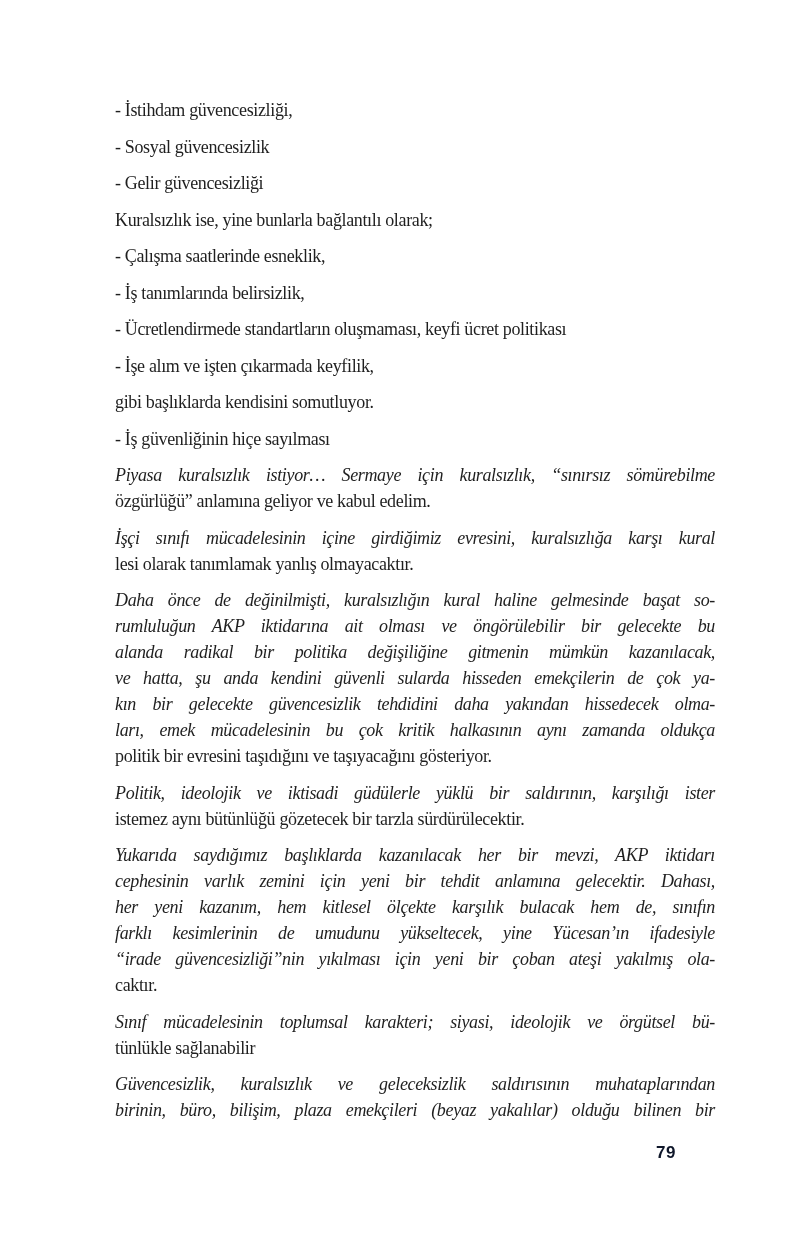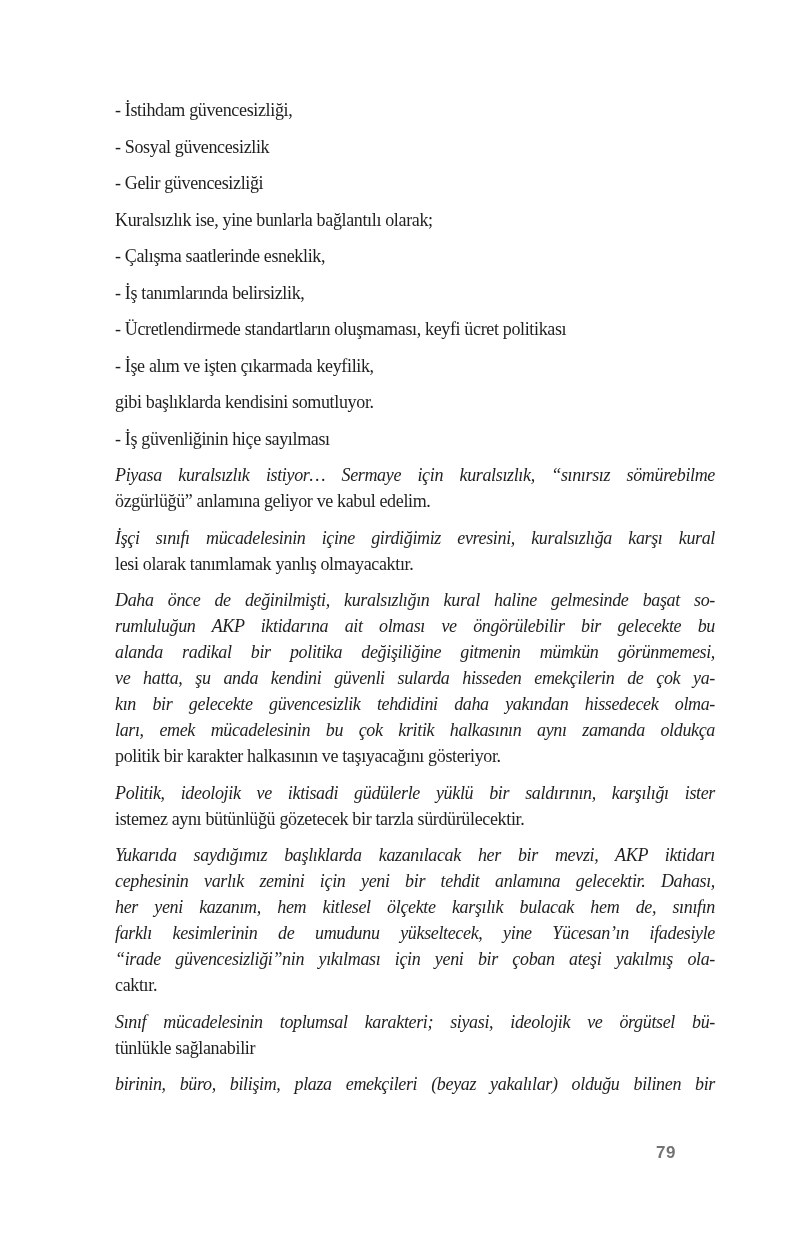--- a/index.html
+++ b/index.html
@@ -36,21 +36,21 @@
     font-style: italic;
   }
   #page-number {
     position: absolute;
     top: 1143px;
     right: 98px;
     font-family: "Liberation Sans", sans-serif;
     font-weight: bold;
     font-size: 17px;
     letter-spacing: 0.5px;
-    color: #737373;
+    color: #0f172a;
   }
 </style>
 </head>
 <body>
 
 <div id="page">
   <div id="text-column">
       <div class="block">
         <div class="line">- İstihdam güvencesizliği,</div>
       </div>
@@ -85,40 +85,41 @@
         <div class="line just">Piyasa kuralsızlık istiyor… Sermaye için kuralsızlık, “sınırsız sömürebilme</div>
         <div class="line">özgürlüğü” anlamına geliyor ve kabul edelim.</div>
       </div>
       <div class="block">
         <div class="line just">İşçi sınıfı mücadelesinin içine girdiğimiz evresini, kuralsızlığa karşı kural</div>
         <div class="line">lesi olarak tanımlamak yanlış olmayacaktır.</div>
       </div>
       <div class="block">
         <div class="line just">Daha önce de değinilmişti, kuralsızlığın kural haline gelmesinde başat so-</div>
         <div class="line just">rumluluğun AKP iktidarına ait olması ve öngörülebilir bir gelecekte bu</div>
-        <div class="line just">alanda radikal bir politika değişiliğine gitmenin mümkün görünmemesi,</div>
+        <div class="line just">alanda radikal bir politika değişiliğine gitmenin mümkün kazanılacak,</div>
         <div class="line just">ve hatta, şu anda kendini güvenli sularda hisseden emekçilerin de çok ya-</div>
         <div class="line just">kın bir gelecekte güvencesizlik tehdidini daha yakından hissedecek olma-</div>
         <div class="line just">ları, emek mücadelesinin bu çok kritik halkasının aynı zamanda oldukça</div>
-        <div class="line">politik bir karakter halkasının ve taşıyacağını gösteriyor.</div>
+        <div class="line">politik bir evresini taşıdığını ve taşıyacağını gösteriyor.</div>
       </div>
       <div class="block">
         <div class="line just">Politik, ideolojik ve iktisadi güdülerle yüklü bir saldırının, karşılığı ister</div>
         <div class="line">istemez aynı bütünlüğü gözetecek bir tarzla sürdürülecektir.</div>
       </div>
       <div class="block">
         <div class="line just">Yukarıda saydığımız başlıklarda kazanılacak her bir mevzi, AKP iktidarı</div>
         <div class="line just">cephesinin varlık zemini için yeni bir tehdit anlamına gelecektir. Dahası,</div>
         <div class="line just">her yeni kazanım, hem kitlesel ölçekte karşılık bulacak hem de, sınıfın</div>
         <div class="line just">farklı kesimlerinin de umudunu yükseltecek, yine Yücesan’ın ifadesiyle</div>
         <div class="line just">“irade güvencesizliği”nin yıkılması için yeni bir çoban ateşi yakılmış ola-</div>
         <div class="line">caktır.</div>
       </div>
       <div class="block">
         <div class="line just">Sınıf mücadelesinin toplumsal karakteri; siyasi, ideolojik ve örgütsel bü-</div>
         <div class="line">tünlükle sağlanabilir</div>
       </div>
       <div class="block">
+        <div class="line just">Güvencesizlik, kuralsızlık ve geleceksizlik saldırısının muhataplarından</div>
         <div class="line just">birinin, büro, bilişim, plaza emekçileri (beyaz yakalılar) olduğu bilinen bir</div>
       </div>
     </div>
   <div id="page-number">79</div>
 </div>
 
 </body></html>

